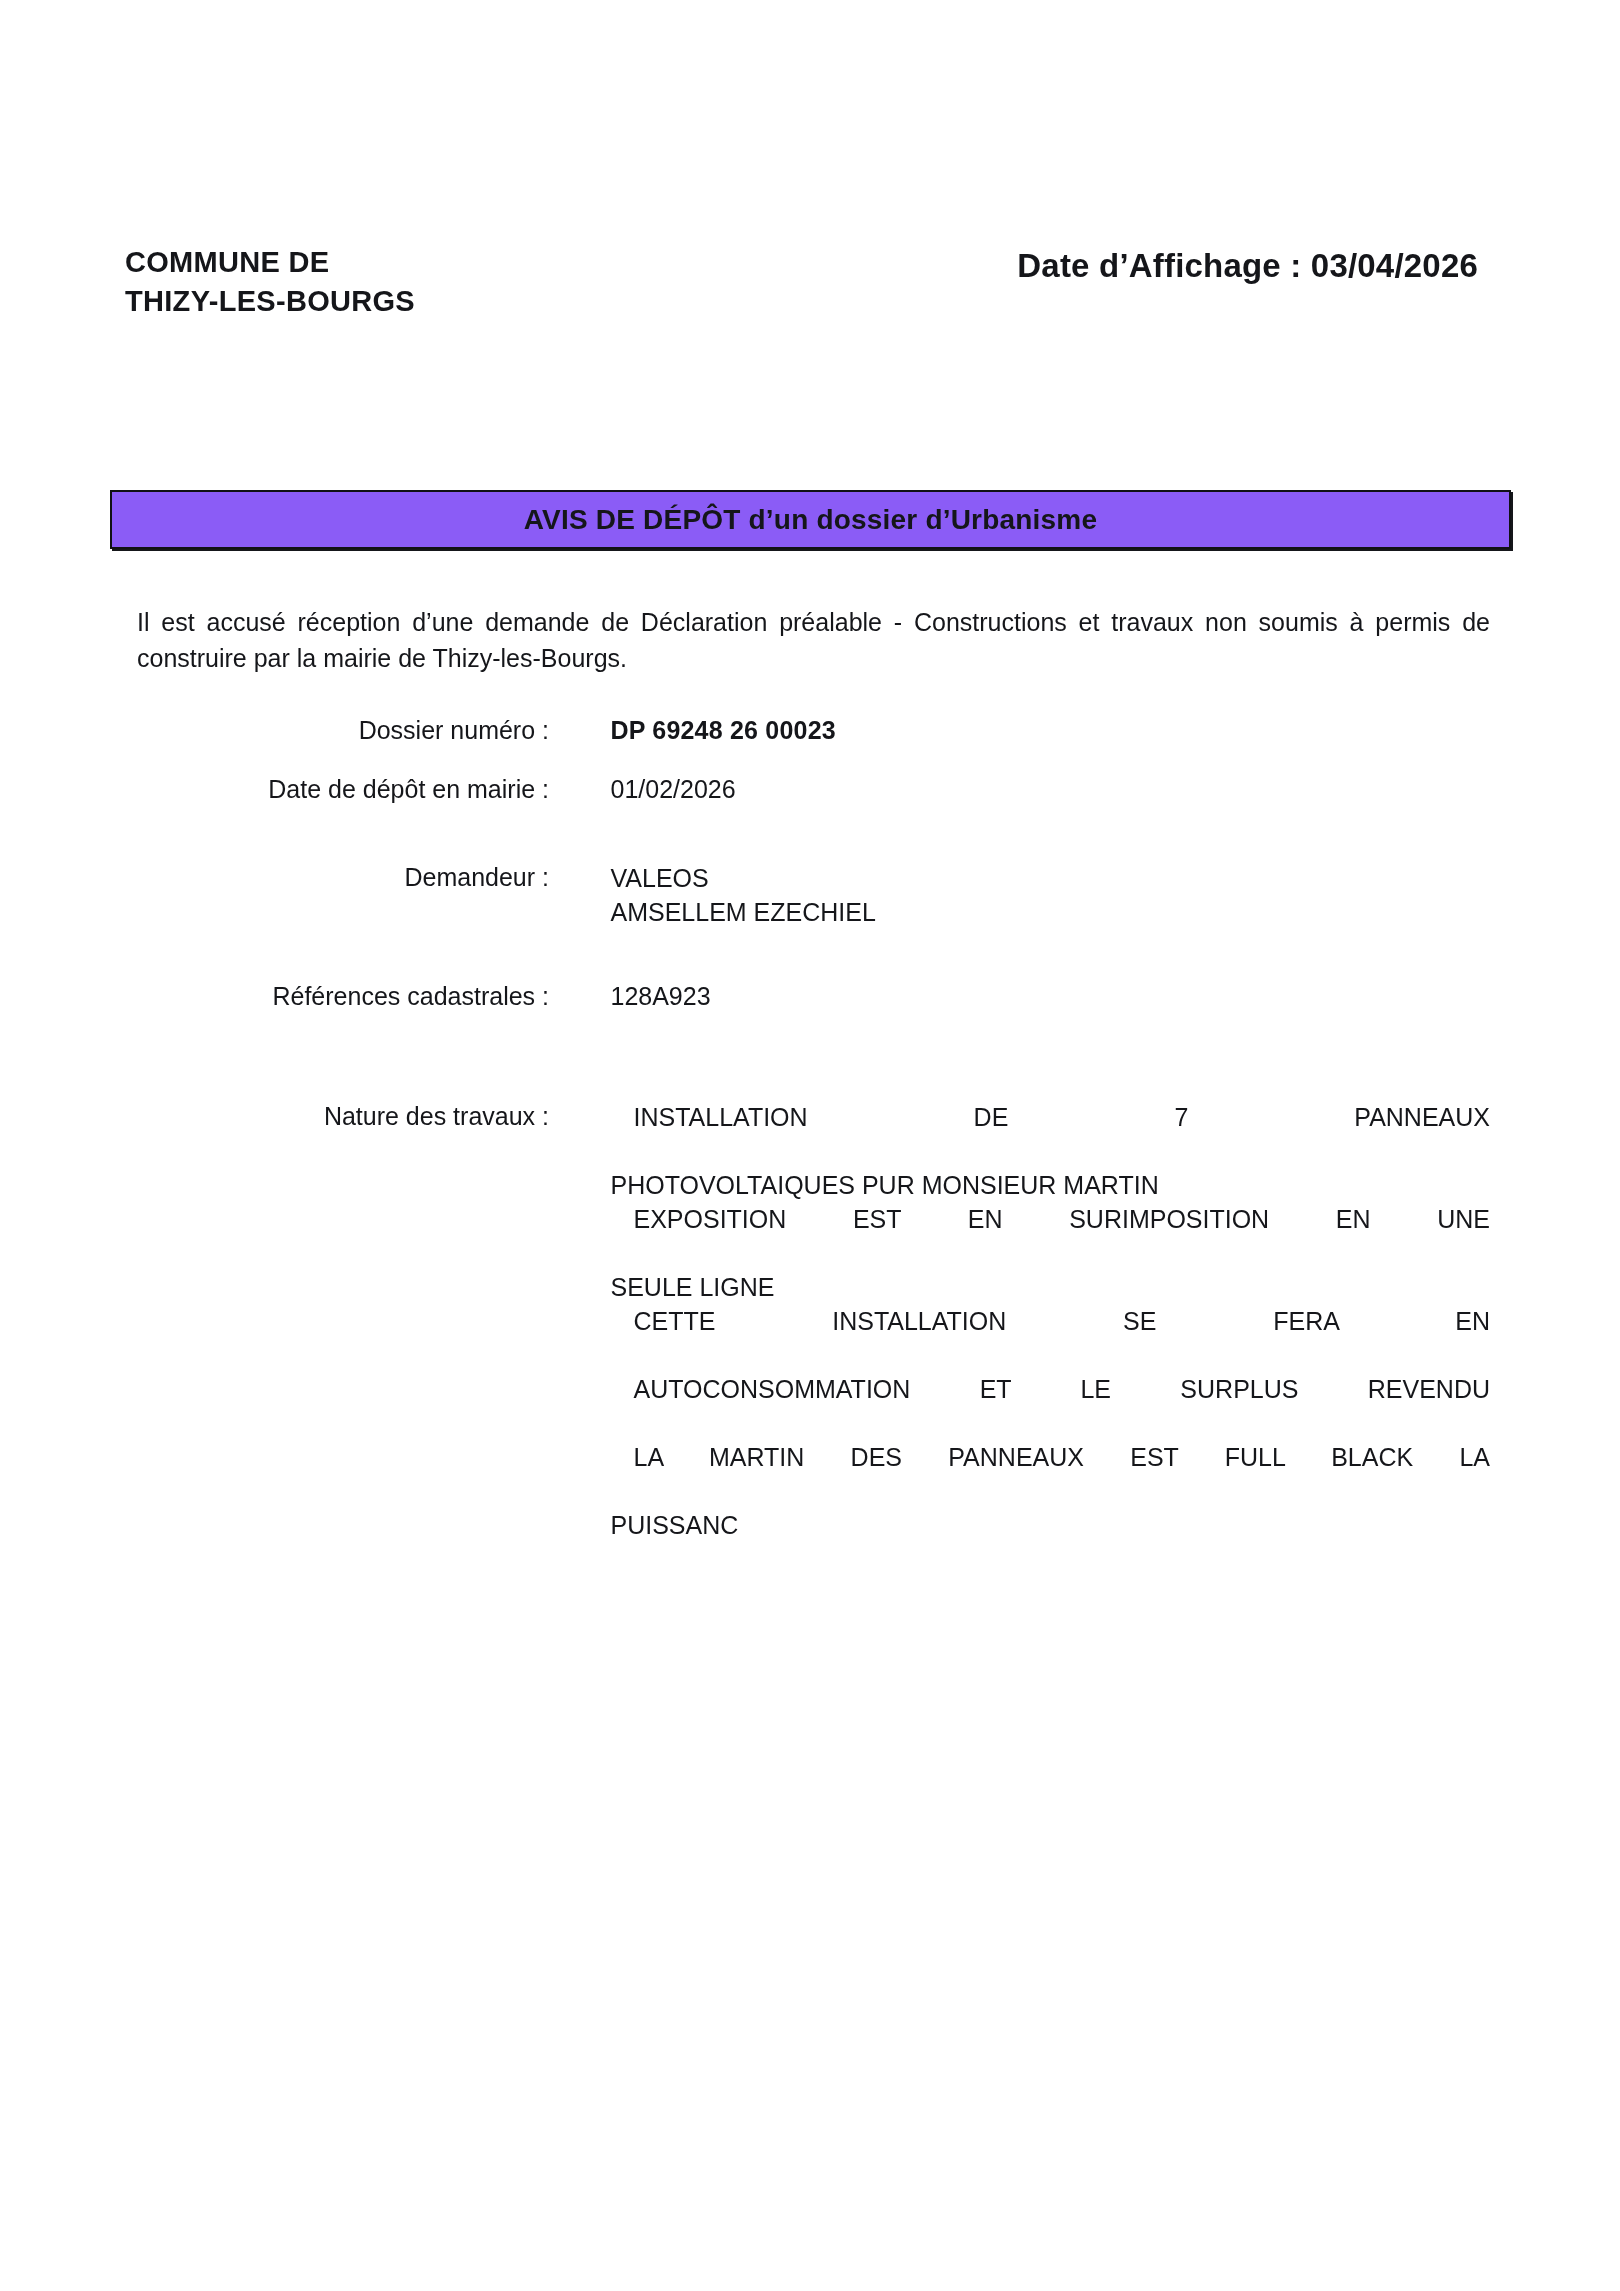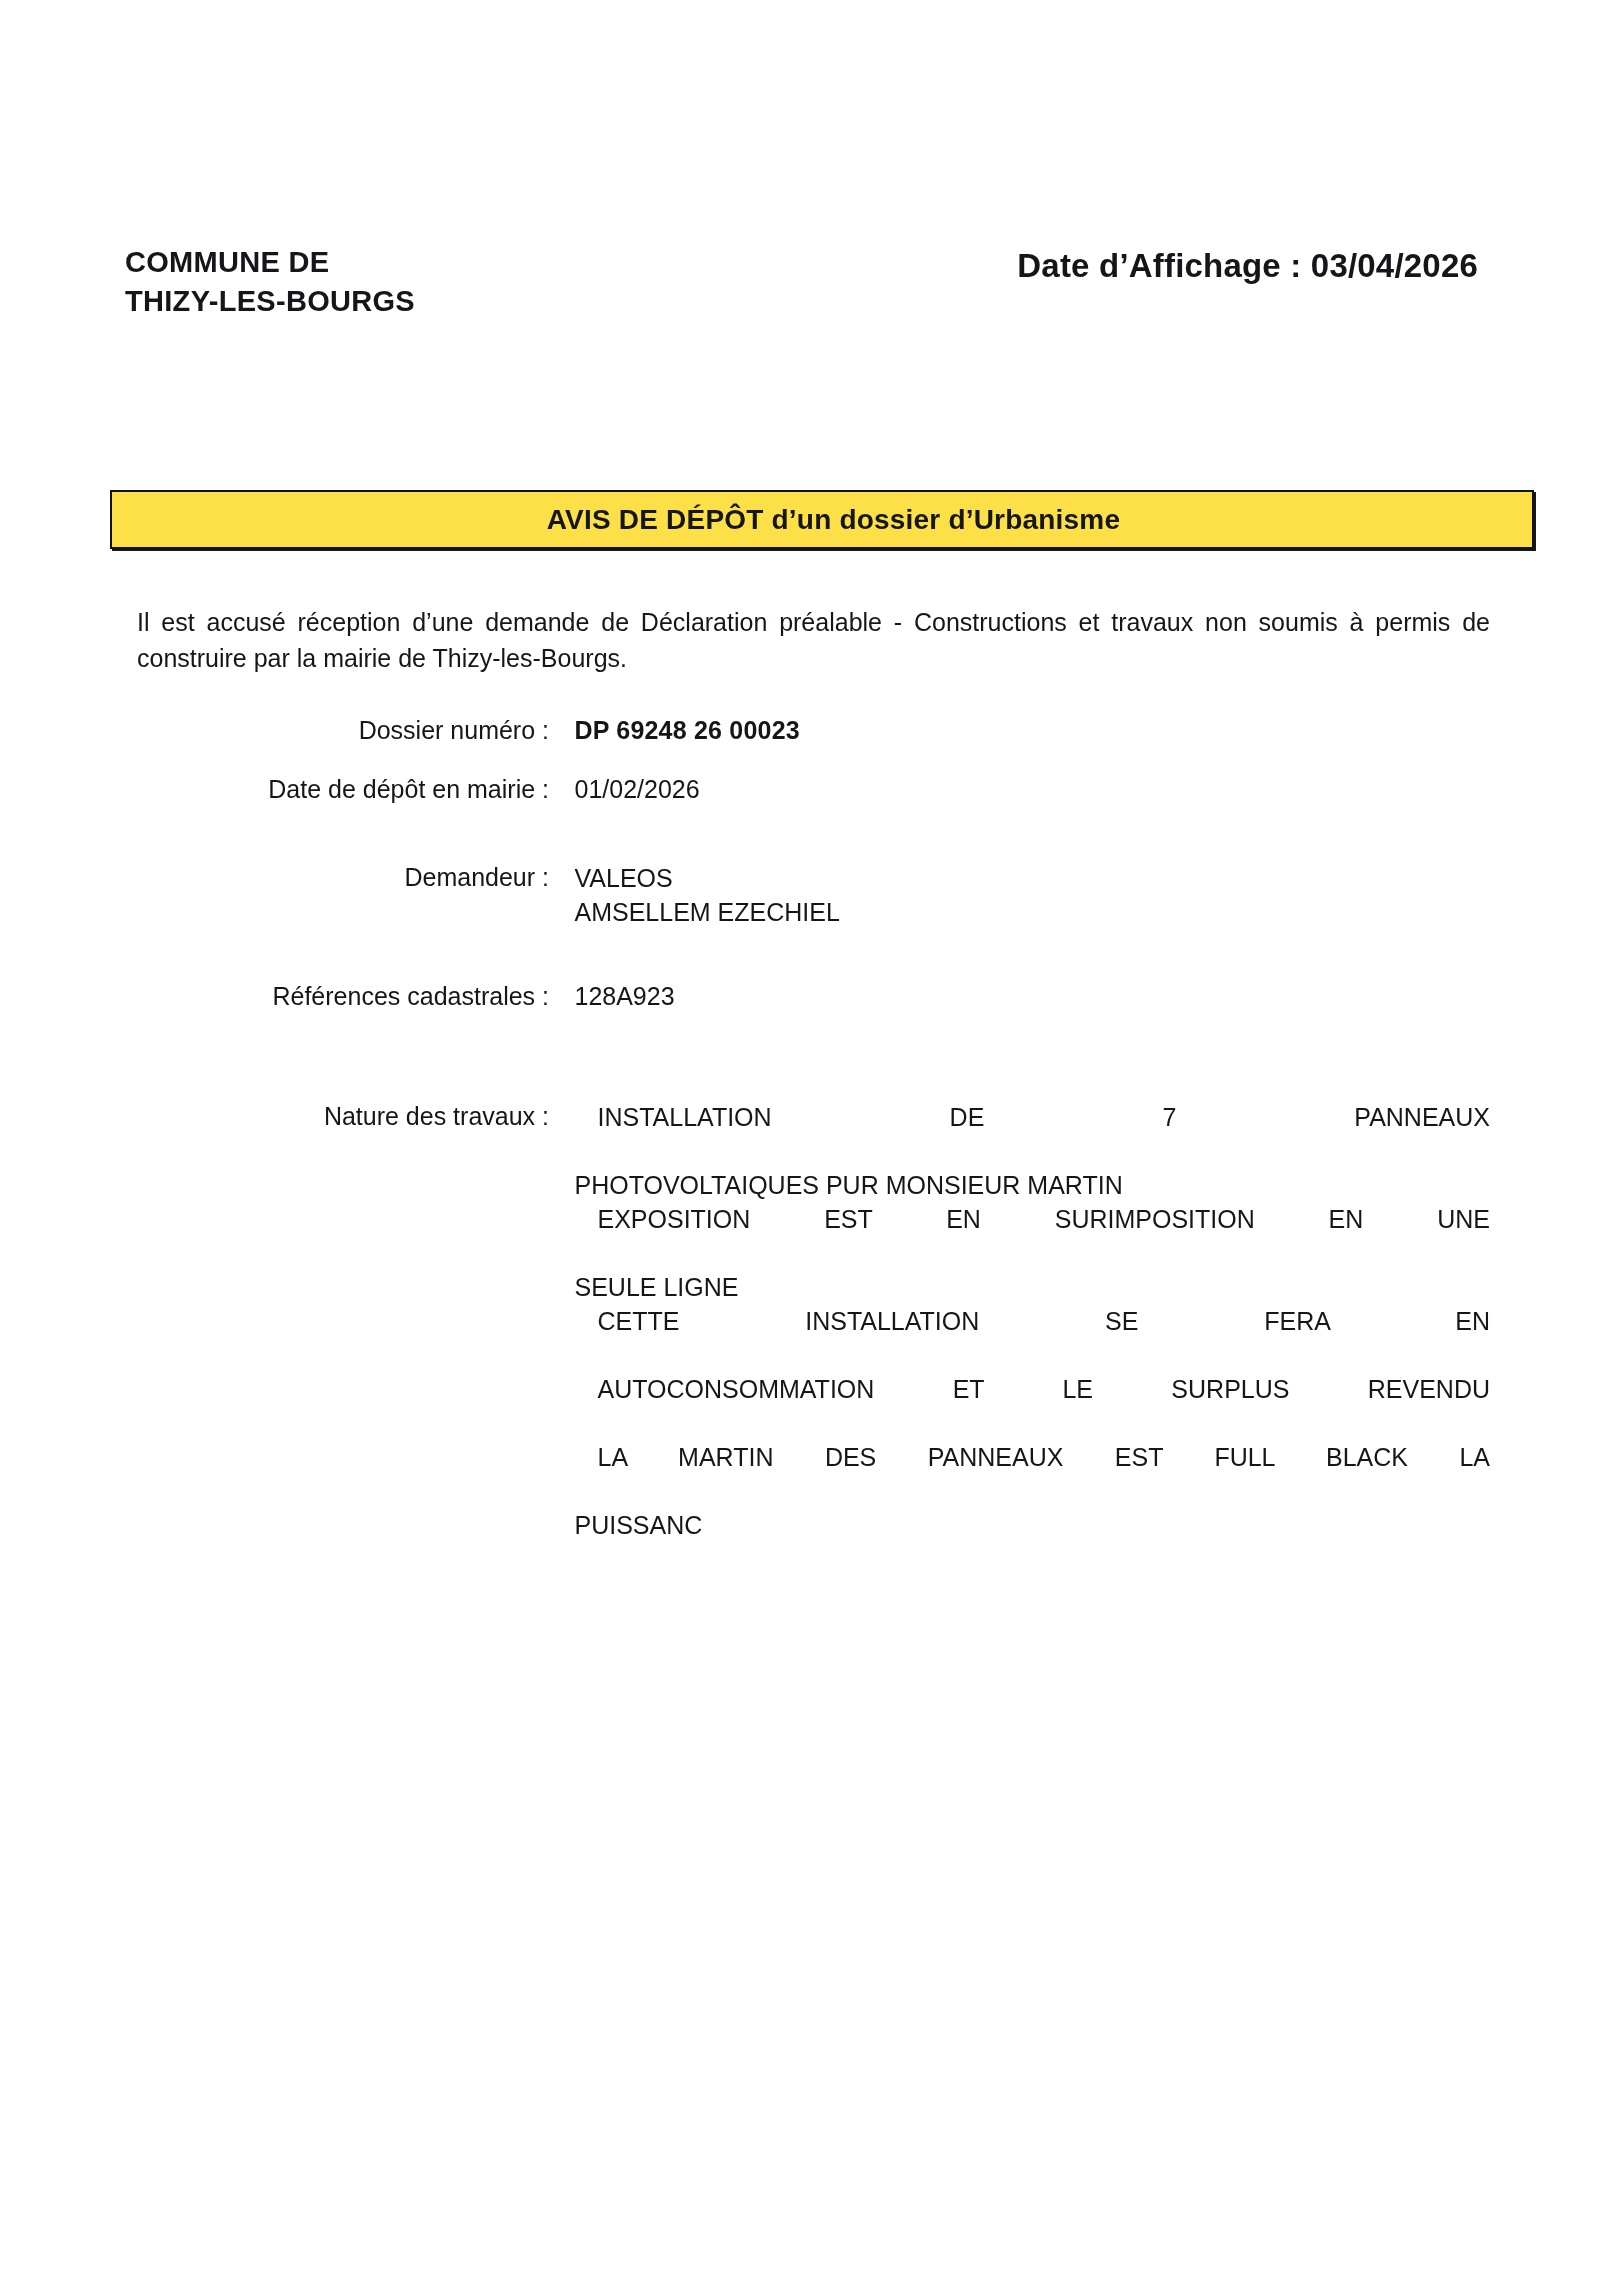--- a/index.html
+++ b/index.html
@@ -51,22 +51,21 @@
     position: absolute;
     left: 110px;
     top: 490px;
     width: 1397px;
     height: 55px;
     border: 2px solid #101114;
     box-shadow: 2px 2px 0 #15161a;
     display: flex;
     align-items: center;
     justify-content: center;
-    background: #fde047;
-    padding-left: 23px;
+    background: #8b5cf6;
   }
   .title-box-text {
     font-size: 28px;
     font-weight: bold;
     letter-spacing: 0.2px;
   }
 
   
   .intro {
     position: absolute;
@@ -82,20 +81,21 @@
   
   .fields {
     position: absolute;
     left: 118px;
     top: 714px;
     width: 1372px;
   }
   .row {
     display: flex;
     align-items: flex-start;
+    gap: 36px;
   }
   .label {
     width: 431px;
     flex: 0 0 431px;
     text-align: right;
     font-size: 25px;
     line-height: 1.33;
     white-space: nowrap;
     padding-right: 5.9px;
   }

